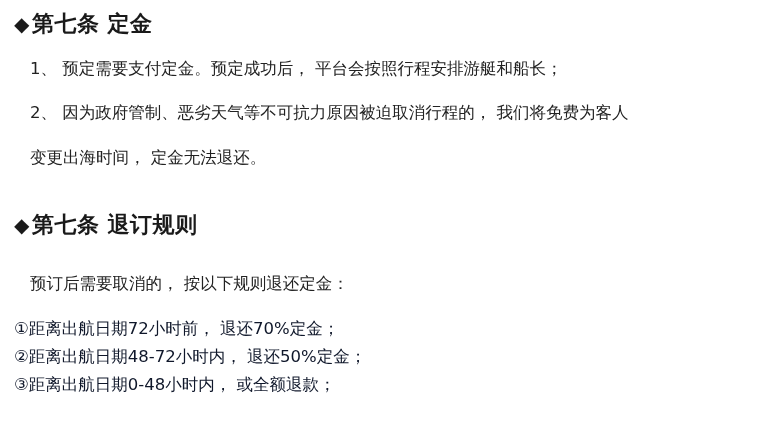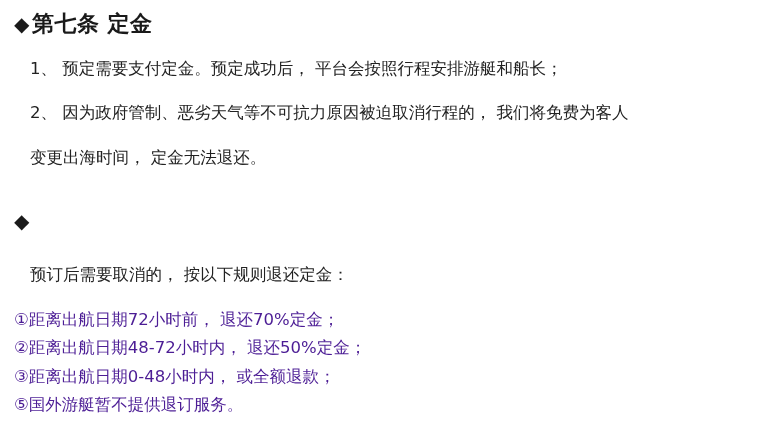--- a/index.html
+++ b/index.html
@@ -57,21 +57,21 @@
   .spacer-lg {
     height: 22px;
   }
   .spacer-sm {
     height: 10px;
   }
   .list-line {
     margin: 0;
     font-size: 16.5px;
     line-height: 1.72;
-    color: #4c1d95;
+    color: #0f172a;
     white-space: pre-wrap;
   }
 </style>
 </head>
 <body>
 
 <div class="page">
 
   <div class="section">
     <h2 class="section-heading">
@@ -83,24 +83,24 @@
       <p class="body-line">2、 因为政府管制、恶劣天气等不可抗力原因被迫取消行程的， 我们将免费为客人</p>
       <p class="body-line">变更出海时间， 定金无法退还。</p>
     </div>
   </div>
 
   <div class="spacer-lg"></div>
 
   <div class="section">
     <h2 class="section-heading">
       <span class="diamond-icon">◆</span>
+      <span class="heading-text">第七条 退订规则</span>
     </h2>
     <div class="spacer-sm"></div>
     <div class="body-block">
       <p class="body-line">预订后需要取消的， 按以下规则退还定金：</p>
       <p class="list-line">①距离出航日期72小时前， 退还70%定金；</p>
       <p class="list-line">②距离出航日期48-72小时内， 退还50%定金；</p>
       <p class="list-line">③距离出航日期0-48小时内， 或全额退款；</p>
-      <p class="list-line">⑤国外游艇暂不提供退订服务。</p>
     </div>
   </div>
 
 </div>
 
 </body></html>

